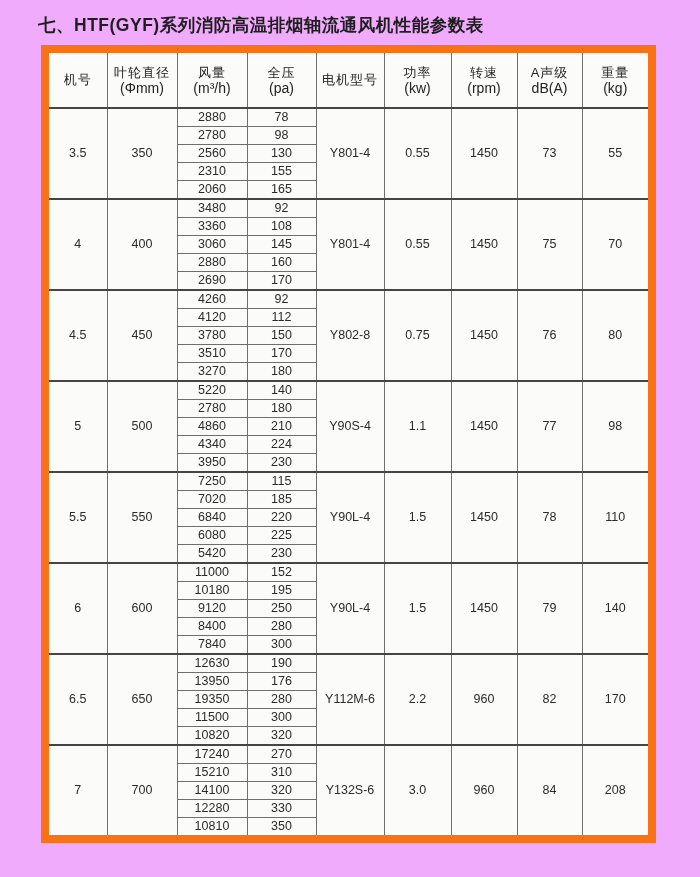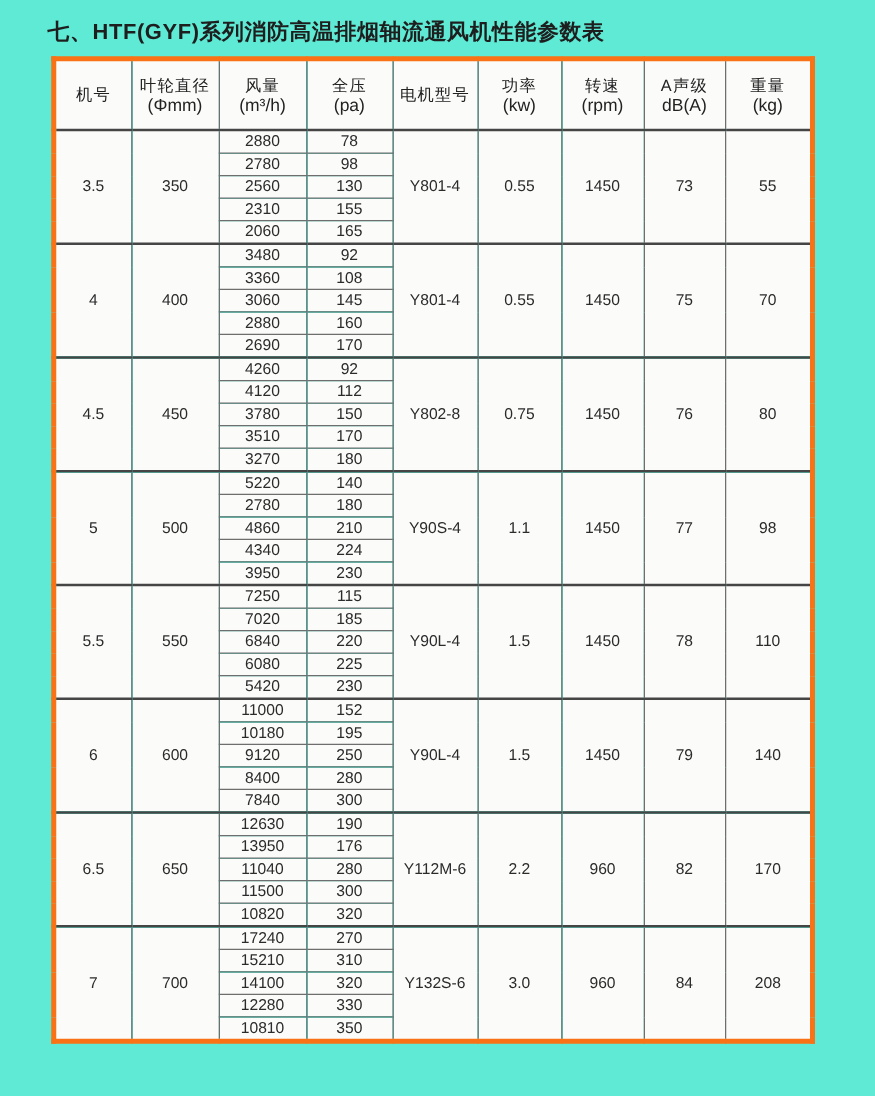--- a/index.html
+++ b/index.html
@@ -6,21 +6,21 @@
     margin: 0;
     padding: 0;
     background: #fbfbfa;
     font-family: "Liberation Sans", sans-serif;
     color: #262626;
   }
   .page {
     position: relative;
     width: 700px;
     height: 877px;
-    background: #5eead4;
+    background: #f0abfc;
     overflow: hidden;
   }
   .doc-title {
     margin: 0;
     padding: 13px 0 0 38px;
     font-size: 17.5px;
     font-weight: bold;
     letter-spacing: 0.5px;
     color: #1e1e1e;
     font-family: "Liberation Sans", sans-serif;
@@ -34,21 +34,21 @@
     color: #2a2a2a;
     font-family: "Liberation Serif", serif;
   }
   .table-wrap {
     margin: 8px 0 0 41px;
   }
   table.spec {
     border-collapse: collapse;
     table-layout: fixed;
     width: 607px;
-    border: 4px solid #f97316;
+    border: 8px solid #f97316;
   }
   table.spec th,
   table.spec td {
     border: 1px solid #6e6e6e;
     text-align: center;
     vertical-align: middle;
     padding: 0;
     font-weight: normal;
     overflow: hidden;
     white-space: nowrap;
@@ -315,21 +315,21 @@
             <td class="cell-power" rowspan="5">2.2</td>
             <td class="cell-speed" rowspan="5">960</td>
             <td class="cell-noise" rowspan="5">82</td>
             <td class="cell-weight" rowspan="5">170</td>
           </tr>
           <tr>
             <td class="cell-airflow">13950</td>
             <td class="cell-pressure">176</td>
           </tr>
           <tr>
-            <td class="cell-airflow">11040</td>
+            <td class="cell-airflow">19350</td>
             <td class="cell-pressure">280</td>
           </tr>
           <tr>
             <td class="cell-airflow">11500</td>
             <td class="cell-pressure">300</td>
           </tr>
           <tr>
             <td class="cell-airflow">10820</td>
             <td class="cell-pressure">320</td>
           </tr>

